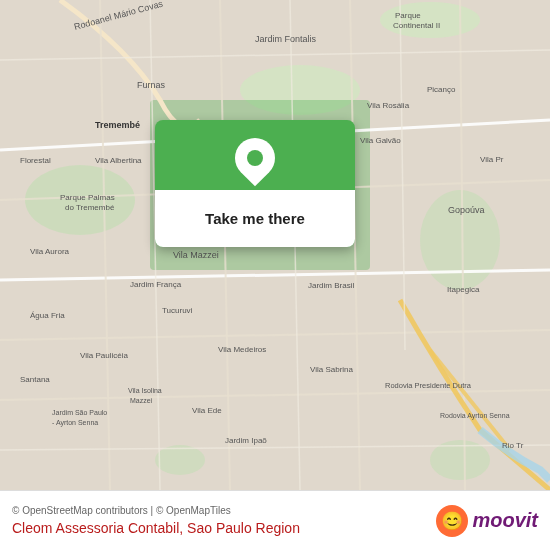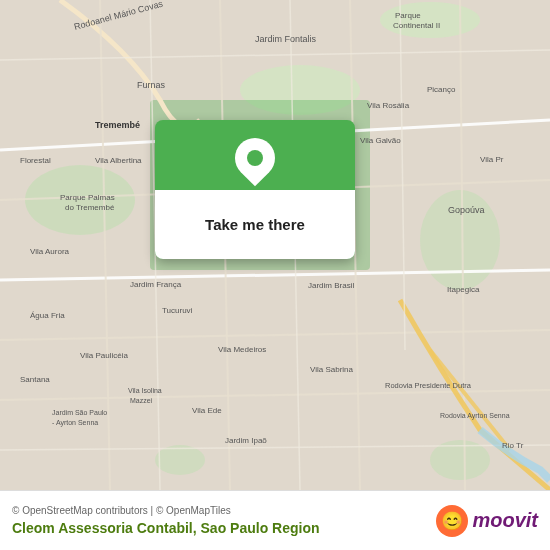--- a/index.html
+++ b/index.html
@@ -58,21 +58,21 @@
       background: #4caf50;
       border-radius: 50%;
       position: absolute;
     }
 
     .popup-button {
       background: white;
       border: none;
       border-radius: 0 0 8px 8px;
       width: 100%;
-      padding: 26px 0;
+      padding: 20px 0;
       font-size: 15px;
       font-weight: 600;
       color: #222;
       cursor: pointer;
       text-align: center;
       display: block;
     }
 
     
     #bottom-bar {
@@ -91,22 +91,22 @@
     }
 
     .attribution-text {
       font-size: 10px;
       color: #666;
       margin-bottom: 4px;
     }
 
     .location-title {
       font-size: 14px;
-      font-weight: 700;
-      color: #4d7c0f;
+      font-weight: 400;
+      color: #b91c1c;
     }
 
     .moovit-logo {
       display: flex;
       align-items: center;
       gap: 4px;
       flex-shrink: 0;
     }
 
     .moovit-icon {

